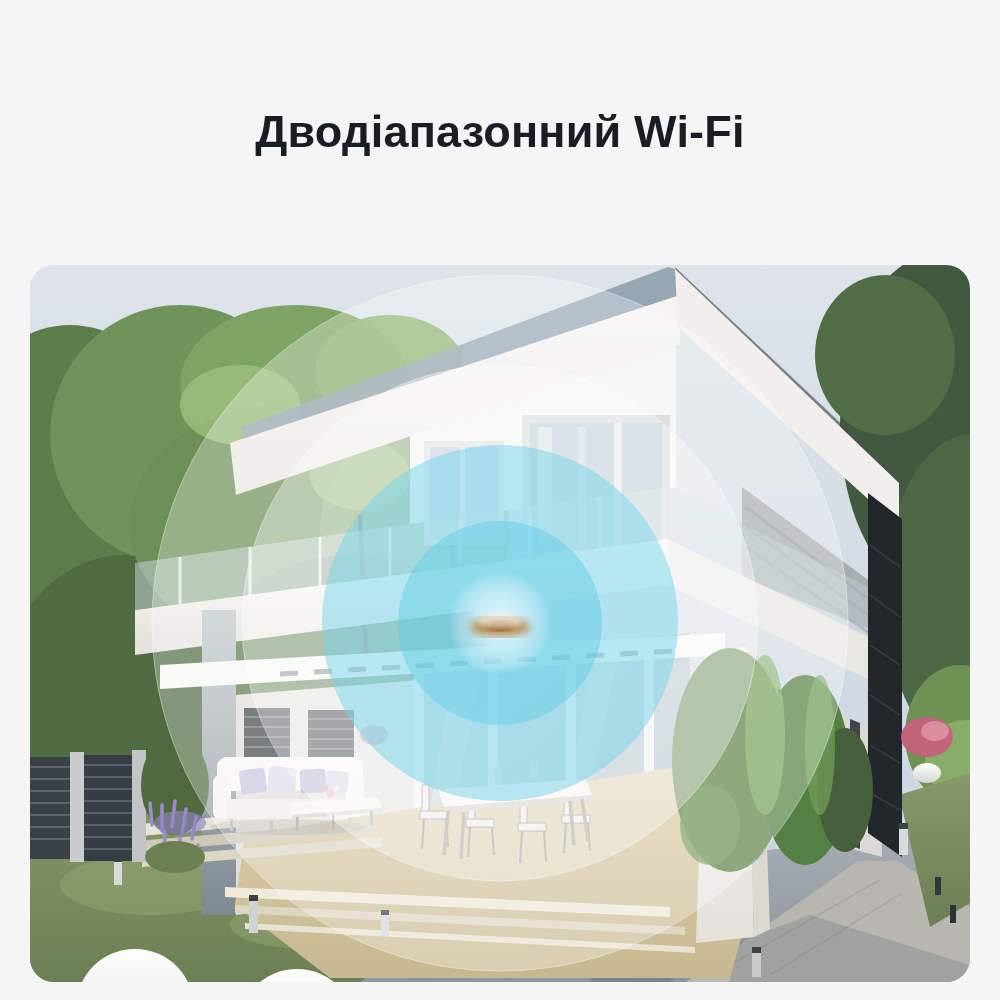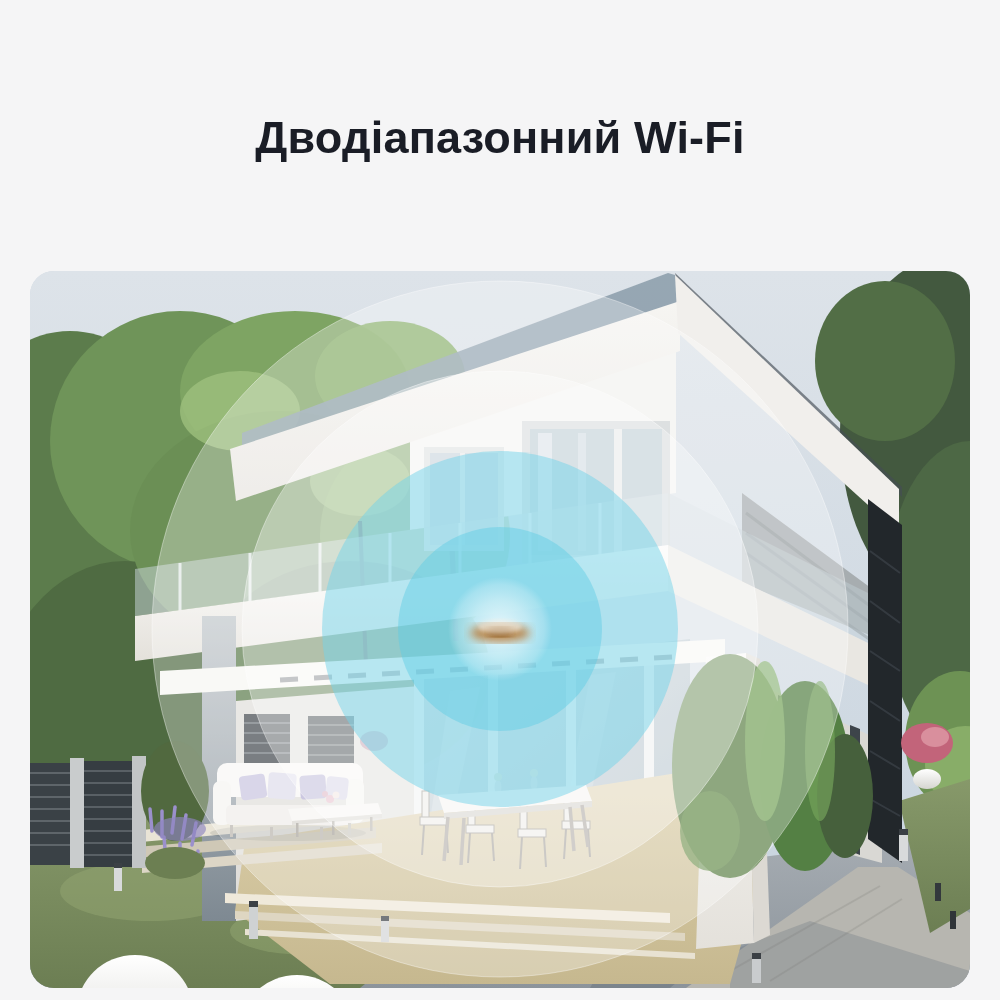--- a/index.html
+++ b/index.html
@@ -13,21 +13,21 @@
   }
   *{box-sizing:border-box}
   html,body{margin:0;padding:0}
   body{
     width:1000px;height:1000px;overflow:hidden;
     background:var(--page_background);
     font-family:"Liberation Sans","DejaVu Sans",sans-serif;
   }
   .page{width:1000px;height:1000px;position:relative}
   h1.title{
-    margin:16px;padding:99px 20px 0;
+    margin:10px;padding:99px 20px 0;
     font-size:45px;line-height:1;font-weight:700;
     letter-spacing:.2px;text-align:center;
     color:var(--title_text);
   }
   figure.hero{
     margin:111px 30px 0;width:940px;height:717px;
     border-radius:24px;overflow:hidden;position:relative;
     background:#cfd8e1;
   }
   figure.hero svg{display:block;width:100%;height:100%}

